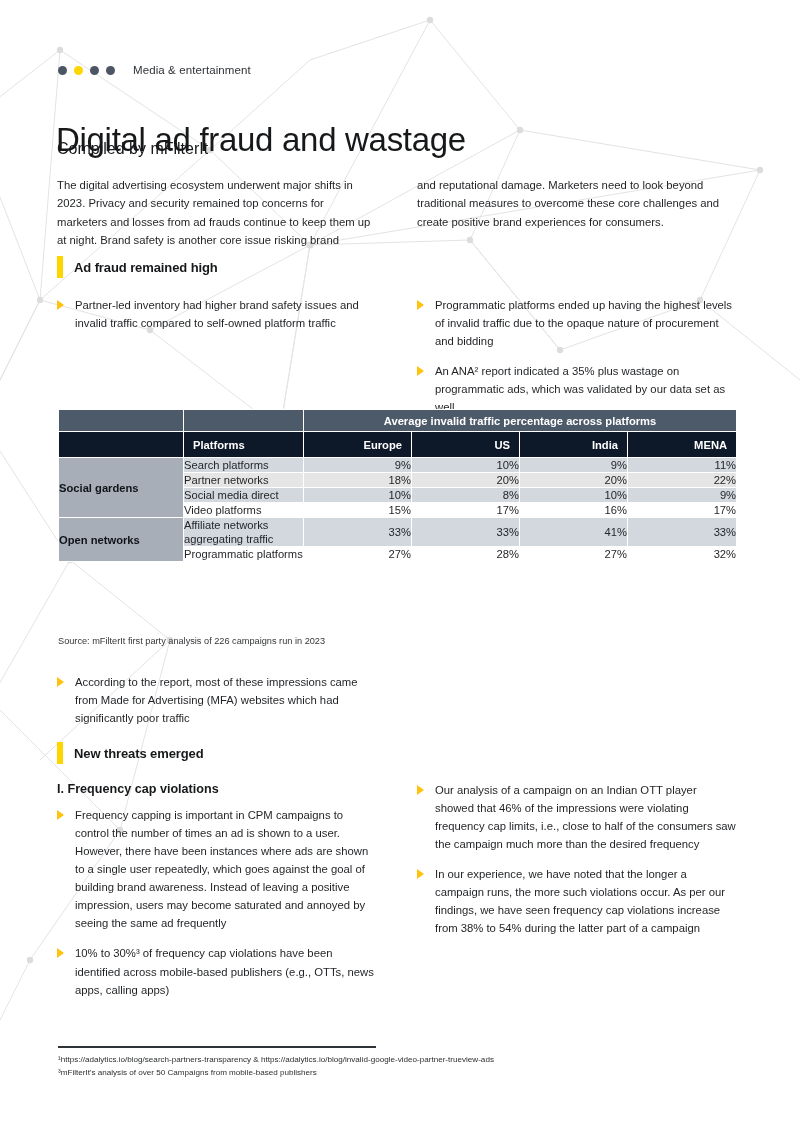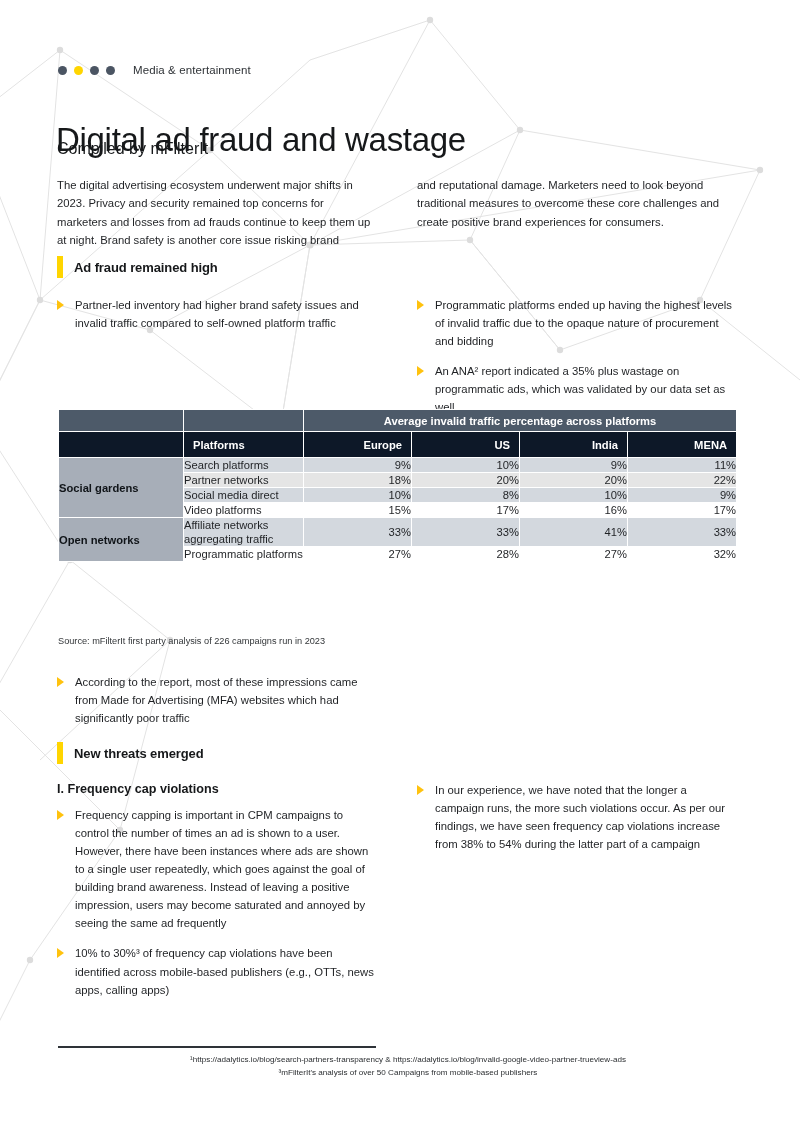--- a/index.html
+++ b/index.html
@@ -212,21 +212,21 @@
     background: #2e3338;
   }
   .footnotes {
     position: absolute;
     left: 58px; top: 1054px;
     width: 700px;
     font-size: 8.1px;
     line-height: 1.58;
     color: #2b2e31;
   }
-  .footnote { white-space: nowrap; text-align: center; }
+  .footnote { white-space: nowrap; }
 </style>
 </head>
 <body>
 
 <svg id="network-bg" viewBox="0 0 800 1131" xmlns="http://www.w3.org/2000/svg">
   <g stroke="#e3e3e3" stroke-width="1" fill="none">
     <path d="M60 50 L-30 120 L40 300 L-20 420 L70 560 L-10 700"></path>
     <path d="M60 50 L210 150 L310 60 L430 20"></path>
     <path d="M210 150 L310 245 L470 240 L520 130 L430 20"></path>
     <path d="M310 245 L150 330 L40 300"></path>
@@ -412,20 +412,24 @@
         <span class="bullet-marker"></span>
         <span class="bullet-text">10% to 30%³ of frequency cap violations have been identified across mobile-based publishers (e.g., OTTs, news apps, calling apps)</span>
       </div>
     </div>
   </div>
 
   <div class="bullets" style="left:417px; top:781px;">
     <div class="bcol">
       <div class="bullet">
         <span class="bullet-marker"></span>
+        <span class="bullet-text">Our analysis of a campaign on an Indian OTT player showed that 46% of the impressions were violating frequency cap limits, i.e., close to half of the consumers saw the campaign much more than the desired frequency</span>
+      </div>
+      <div class="bullet">
+        <span class="bullet-marker"></span>
         <span class="bullet-text">In our experience, we have noted that the longer a campaign runs, the more such violations occur. As per our findings, we have seen frequency cap violations increase from 38% to 54% during the latter part of a campaign</span>
       </div>
     </div>
   </div>
 
   <div class="footrule"></div>
   <div class="footnotes">
     <div class="footnote">¹https://adalytics.io/blog/search-partners-transparency &amp; https://adalytics.io/blog/invalid-google-video-partner-trueview-ads</div>
     <div class="footnote">³mFilterIt's analysis of over 50 Campaigns from mobile-based publishers</div>
   </div>

